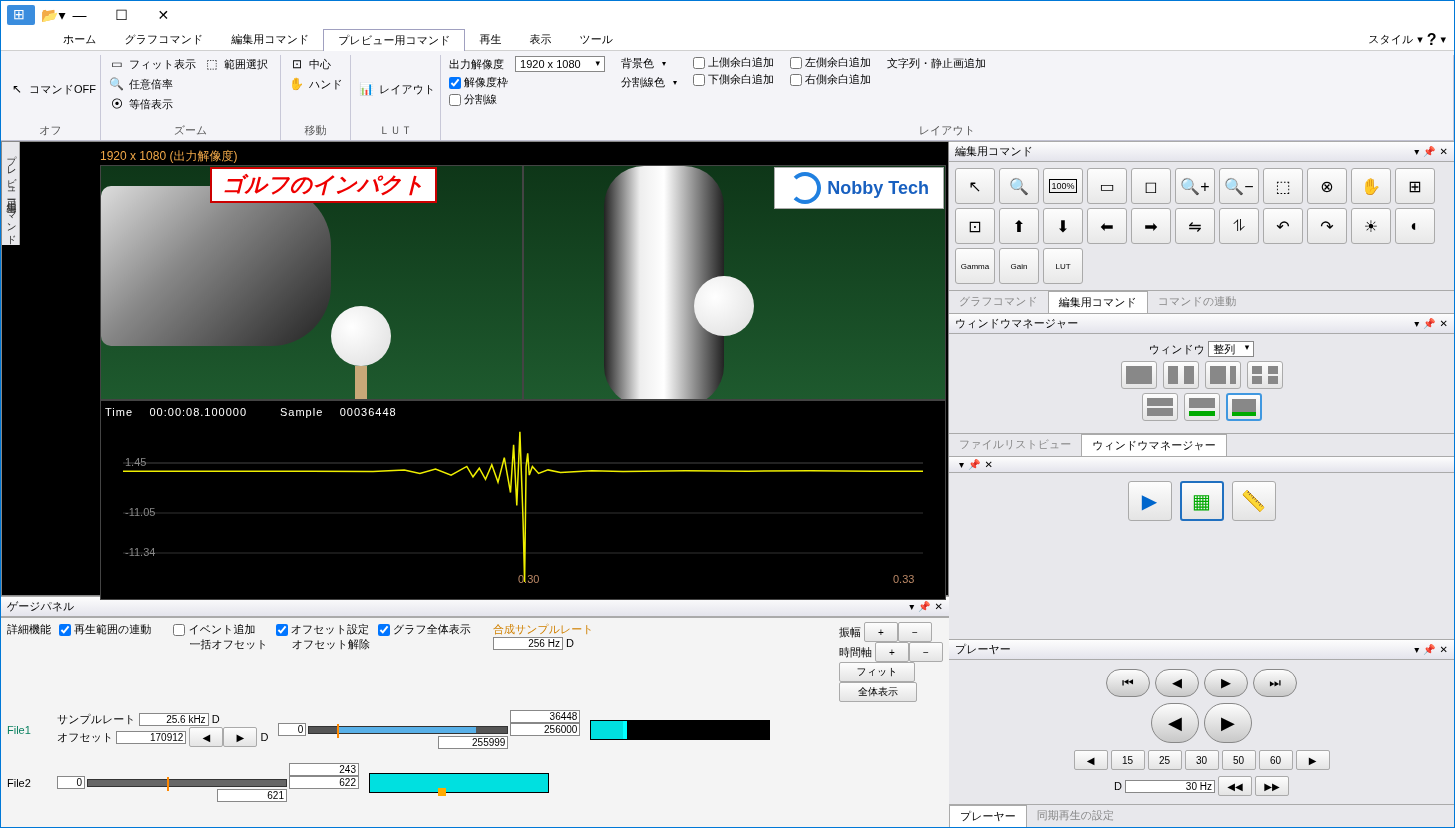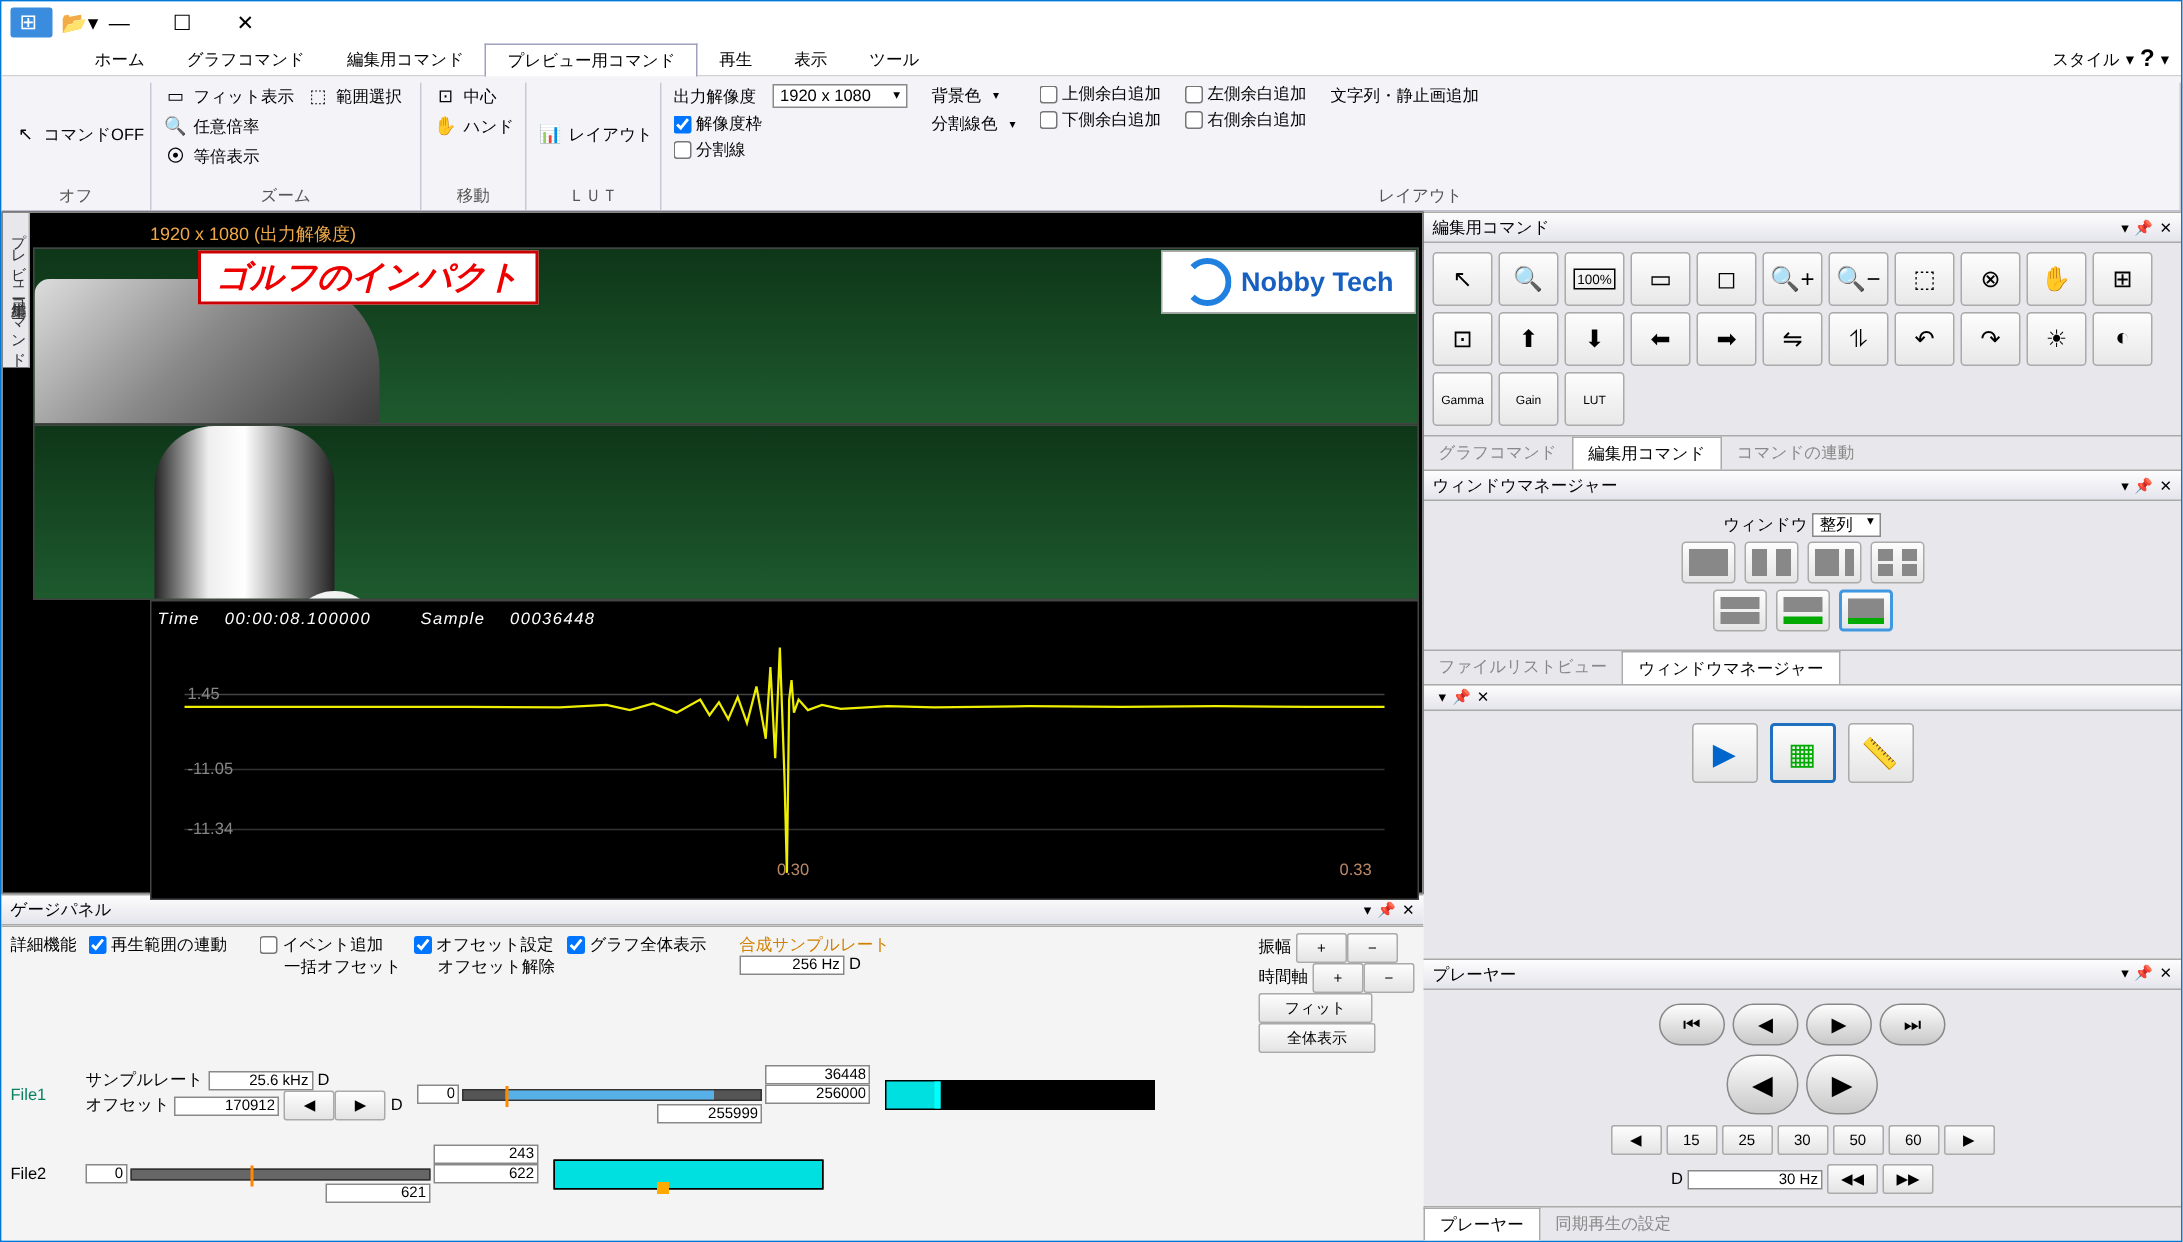--- a/index.html
+++ b/index.html
@@ -28,32 +28,32 @@
 .chk input { width: 12px; height: 12px; }
 
 .main-layout { display: flex; height: calc(100% - 140px); }
 .left-col { flex: 1; display: flex; flex-direction: column; }
 .right-col { width: 505px; display: flex; flex-direction: column; background: #e8e8ec; }
 
 .preview-area { flex: 1; background: #000; position: relative; border: 1px solid #888; }
 .preview-area .side-tab { position: absolute; left: 0; top: 0; width: 18px; writing-mode: vertical-rl; background: #e8e8ec; color: #333; padding: 6px 1px; font-size: 10px; border-right: 1px solid #aaa; }
 .preview-content { position: absolute; left: 20px; top: 2px; right: 2px; bottom: 2px; }
 .res-label { color: #f0a848; font-size: 12px; padding: 4px 0 0 78px; }
-.video-row { display: flex; height: 235px; position: relative; flex-direction: column; }
+.video-row { display: flex; height: 235px; margin-left: 78px; position: relative; }
 .video-pane { flex: 1; background: #1a4d2a; position: relative; border: 1px solid #444; overflow: hidden; }
 .golf-scene { position: absolute; inset: 0; background: linear-gradient(#0e3618, #1e5a2e); }
 .club1 { position: absolute; left: 0; top: 20px; width: 230px; height: 160px; background: linear-gradient(135deg,#ddd,#888 40%,#222); border-radius: 10px 60px 60px 10px; }
 .club2 { position: absolute; left: 80px; top: 0; width: 120px; height: 240px; background: linear-gradient(90deg,#222,#eee 30%,#fff 50%,#222); border-radius: 40px; }
 .ball { position: absolute; width: 60px; height: 60px; background: radial-gradient(circle at 35% 35%, #fff, #ddd); border-radius: 50%; }
 .tee { position: absolute; width: 12px; height: 60px; background: #c8a878; left: 254px; top: 200px; }
 .title-overlay { position: absolute; top: 2px; left: 110px; background: #fff; color: #e00; font-size: 22px; font-weight: bold; font-style: italic; padding: 1px 10px; border: 2px solid #c00; }
 .logo-overlay { position: absolute; top: 2px; right: 2px; background: #fff; color: #1860c0; font-size: 18px; font-weight: bold; padding: 4px 14px; border: 1px solid #aaa; display: flex; align-items: center; gap: 6px; }
 .logo-overlay::before { content: ""; width: 24px; height: 24px; border: 4px solid #2080e0; border-left-color: transparent; border-radius: 50%; }
 .graph-area { margin-left: 78px; height: 200px; background: #000; border: 1px solid #444; position: relative; }
-.graph-info { color: #fff; font-family: monospace; font-size: 12px; padding: 4px; letter-spacing: 1px; font-style: italic; }
+.graph-info { color: #fff; font-family: monospace; font-size: 12px; padding: 4px; letter-spacing: 1px; }
 .graph-svg { width: 100%; height: 165px; }
 
 .panel-header { background: linear-gradient(#fdfdfd,#e4e4ec); border-top: 1px solid #aaa; border-bottom: 1px solid #aaa; padding: 2px 6px; display: flex; align-items: center; }
 .panel-header .title { flex: 1; font-size: 11px; }
 .panel-header .pin { font-size: 10px; cursor: pointer; margin-left: 4px; }
 
 .gauge-panel { background: #f4f4f4; padding: 4px 6px; border-top: 1px solid #aaa; height: 210px; overflow: hidden; }
 .gauge-top { display: flex; align-items: flex-start; gap: 8px; flex-wrap: wrap; }
 .gauge-file { display: flex; gap: 10px; margin-top: 8px; align-items: center; font-size: 10px; }
 .gauge-label { width: 60px; text-align: right; }

